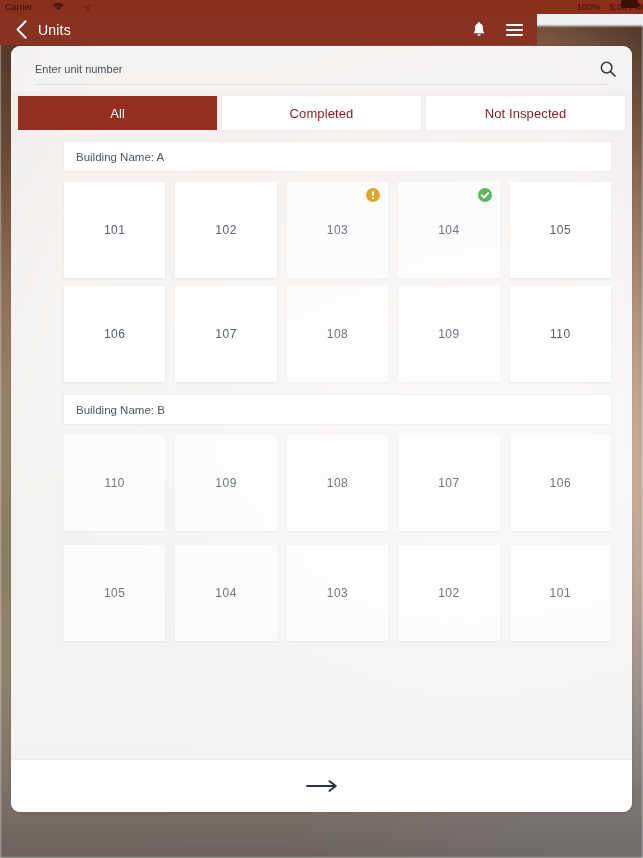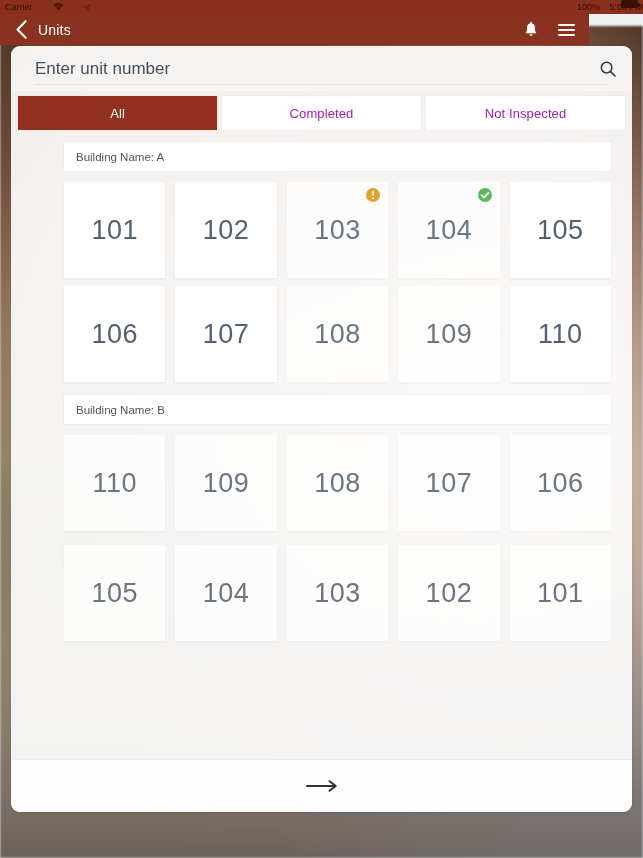--- a/index.html
+++ b/index.html
@@ -45,21 +45,21 @@
     width:17px; height:8px; border:1px solid #3a0f06; border-radius:1.5px;
     position:relative; background:#3a0f06; padding:0;
   }
   .batt::after{
     content:""; position:absolute; right:-3px; top:2px;
     width:2px; height:4px; background:#3a0f06; border-radius:0 1px 1px 0;
   }
 
   
   .navbar{
-    position:absolute; left:0; top:14px; width:589px; height:31px;
+    position:absolute; left:0; top:14px; width:537px; height:31px;
     background:#8a3220;
     display:flex; align-items:center;
     padding:0 14px 0 10px;
     z-index:40;
   }
   .back-btn{ width:22px; height:24px; display:flex; align-items:center; justify-content:center; cursor:pointer;}
   .nav-title{ color:#ffffff; font-size:14px; margin-left:6px; letter-spacing:.2px; }
   .nav-right{ margin-left:auto; display:flex; align-items:center; gap:20px; }
   .bell-btn, .menu-btn{ display:flex; align-items:center; justify-content:center; cursor:pointer; }
   .hamburger{ width:17px; display:flex; flex-direction:column; gap:3px; }
@@ -81,39 +81,39 @@
   .search-wrap{
     height:45px; flex:0 0 45px;
     display:flex; align-items:center;
     padding:0 12px 0 24px;
     background:rgba(247,246,244,0.55);
     position:relative;
   }
   .search-input{
     flex:1; border:none; outline:none; background:transparent;
     font-family:"Liberation Sans", sans-serif;
-    font-size:17px; color:#3d4a57;
+    font-size:11px; color:#3d4a57;
   }
   .search-input::placeholder{ color:#44505d; opacity:1; }
   .search-icon{ width:24px; display:flex; align-items:center; justify-content:center; cursor:pointer; }
   .search-underline{
     position:absolute; left:24px; right:24px; bottom:6px; height:1px;
     background:rgba(0,0,0,.07);
   }
 
   
   .tabs{
     flex:0 0 46px; display:flex; 
     padding:5px 7px 7px 7px; gap:5px;
     background:transparent;
   }
   .tab{
     flex:1; height:34px;
     display:flex; align-items:center; justify-content:center;
-    background:#ffffff; color:#a21caf;
+    background:#ffffff; color:#7f1d1d;
     font-size:13px; letter-spacing:.1px;
     cursor:pointer;
     box-shadow:0 0 0 .5px rgba(0,0,0,.04);
   }
   .tab.active{ background:#943020; color:#ffffff; }
 
   
   .body-scroll{ flex:1; overflow:hidden; padding:0 0 0 0; position:relative;margin-left:32px; }
 
   .building-head{
@@ -129,21 +129,21 @@
     display:grid;
     grid-template-columns:repeat(5,1fr);
     gap:8px 10px;
     padding:11px 21px 0 21px;
   }
   .unit-card{
     position:relative;
     height:96px;
     background:#ffffff;
     display:flex; align-items:center; justify-content:center;
-    font-size:27px; color:#54606d; letter-spacing:.5px;
+    font-size:12px; color:#54606d; letter-spacing:.5px;
     cursor:pointer;
     box-shadow:0 1px 2px rgba(0,0,0,.07);
   }
   .unit-card.faded{ background:rgba(255,255,255,0.72); color:#6b7682; box-shadow:0 1px 2px rgba(0,0,0,.04); }
   .badge{
     position:absolute; top:6px; right:8px;
     width:14px; height:14px; border-radius:50%;
     display:flex; align-items:center; justify-content:center;
   }
   .badge svg{ display:block; }

